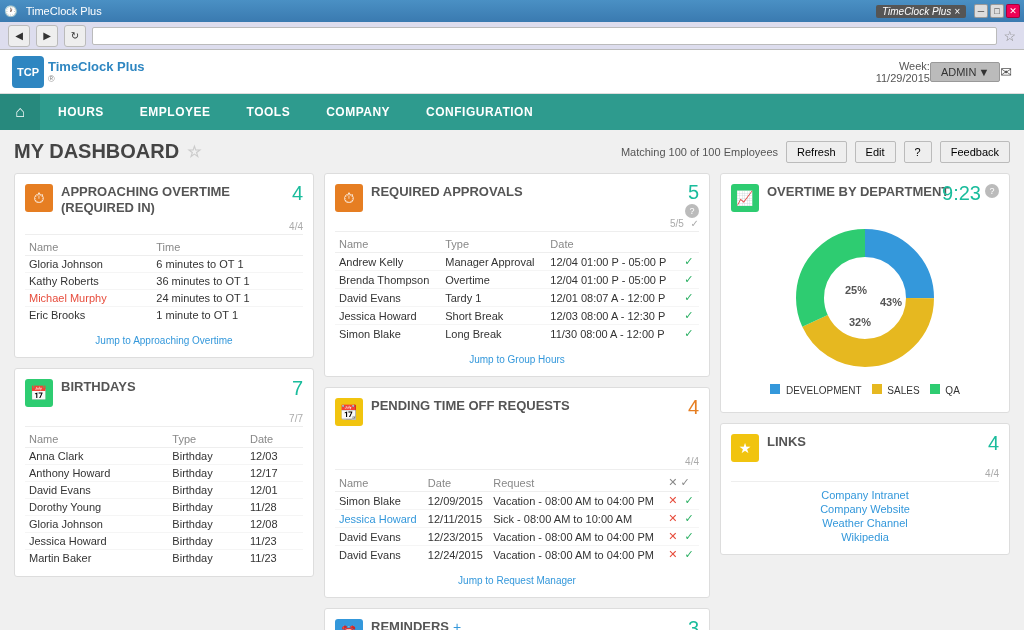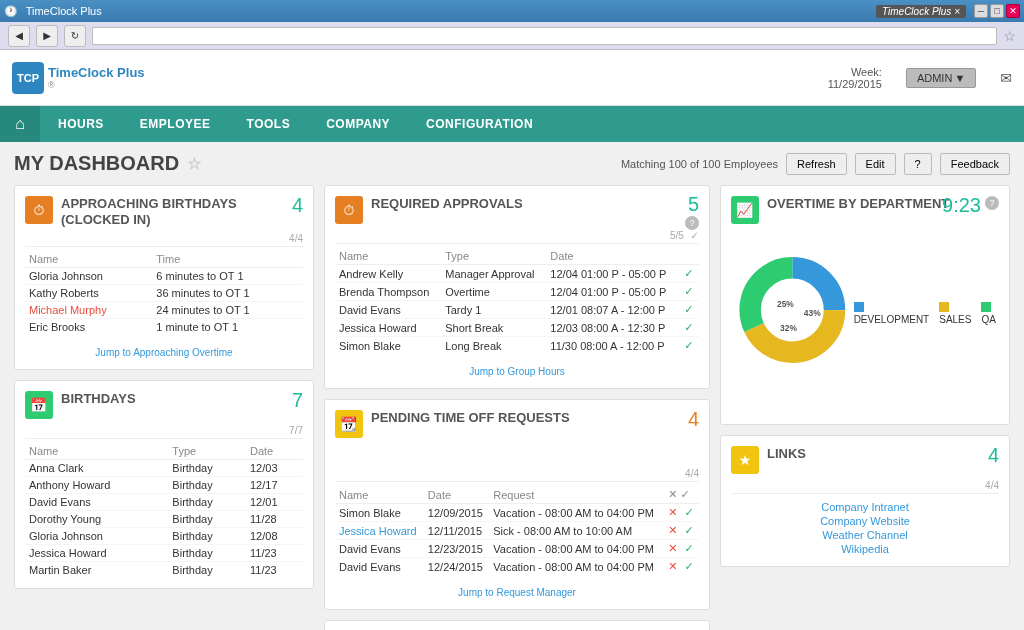--- a/index.html
+++ b/index.html
@@ -13,23 +13,23 @@
     .win-btn.maximize { background: #ddd; }
     .win-btn.close { background: #e05; color: white; }
 
     
     .address-bar { background: #dde; height: 28px; display: flex; align-items: center; padding: 0 8px; gap: 6px; border-bottom: 1px solid #bbb; }
     .nav-btn { width: 22px; height: 22px; border: 1px solid #bbb; background: #eee; border-radius: 3px; cursor: pointer; display: flex; align-items: center; justify-content: center; font-size: 10px; }
     .addr-input { flex: 1; height: 18px; border: 1px solid #bbb; border-radius: 2px; padding: 0 4px; font-size: 11px; background: white; }
     .addr-star { font-size: 14px; color: #888; cursor: pointer; }
 
     
-    .app-header { background: white; height: 56px; display: flex; align-items: center; justify-content: space-between; padding: 0 12px; border-bottom: 1px solid #ddd; }
+    .app-header { background: white; height: 44px; display: flex; align-items: center; justify-content: space-between; padding: 0 12px; border-bottom: 1px solid #ddd; }
     .app-logo { display: flex; align-items: center; gap: 4px; }
-    .header-right { display: flex; align-items: center; gap: 24px; }
+    .header-right { display: flex; align-items: center; gap: 0; }
     .week-info { text-align: right; font-size: 11px; color: #555; }
     .admin-btn { background: #bbb; border: 1px solid #999; padding: 3px 10px; font-size: 11px; border-radius: 2px; cursor: pointer; display: flex; align-items: center; gap: 2px; }
     .mail-icon { font-size: 14px; color: #555; cursor: pointer; }
 
     
     .nav-bar { background: #2e9b8e; height: 36px; display: flex; align-items: stretch; }
     .nav-home { background: #27897d; width: 40px; display: flex; align-items: center; justify-content: center; cursor: pointer; color: white; font-size: 16px; }
     .nav-item { color: white; font-size: 12px; font-weight: bold; padding: 0 18px; display: flex; align-items: center; cursor: pointer; letter-spacing: 0.5px; }
 
     
@@ -62,21 +62,21 @@
 
     .card-sub { font-size: 10px; color: #aaa; text-align: right; margin-bottom: 4px; border-bottom: 1px solid #eee; padding-bottom: 2px; }
     .card-table { width: 100%; border-collapse: collapse; font-size: 11px; }
     .card-table th { color: #888; font-weight: normal; text-align: left; padding: 2px 4px; border-bottom: 1px solid #eee; }
     .card-table td { padding: 2px 4px; border-bottom: 1px solid #f5f5f5; }
     .card-table tr:last-child td { border-bottom: none; }
     .link-row { text-align: center; margin-top: 10px; }
     .card-link { color: #3498db; font-size: 10px; text-decoration: none; cursor: pointer; }
 
     
-    .donut-container { display: flex; align-items: center; margin-top: 4px; }
+    .donut-container { display: flex; flex-direction: column; align-items: center; margin-top: 4px; }
     .donut-legend { display: flex; gap: 10px; font-size: 10px; margin-top: 6px; align-items: center; }
     .legend-dot { width: 10px; height: 10px; display: inline-block; margin-right: 3px; }
 
     
     .links-list { margin-top: 6px; }
     .links-list a { display: block; color: #3498db; font-size: 11px; padding: 1px 0; cursor: pointer; text-decoration: none; text-align: center; }
 
     
     .reminder-header { display: flex; align-items: center; gap: 4px; }
     .add-icon { color: #3498db; cursor: pointer; font-size: 14px; }
@@ -152,21 +152,21 @@
     </div>
   </div>
 
   <div class="dashboard">
 
     <div class="col">
 
       <div class="card">
         <div class="card-header">
           <div class="card-icon orange">⏱</div>
-          <div class="card-title">APPROACHING BIRTHDAYS (CLOCKED IN)</div>
+          <div class="card-title">APPROACHING OVERTIME (REQUIRED IN)</div>
         </div>
         <div class="card-count teal">4</div>
         <div class="card-sub">4/4</div>
         <table class="card-table">
           <thead>
             <tr>
               <th>Name</th>
               <th>Time</th>
             </tr>
           </thead>

